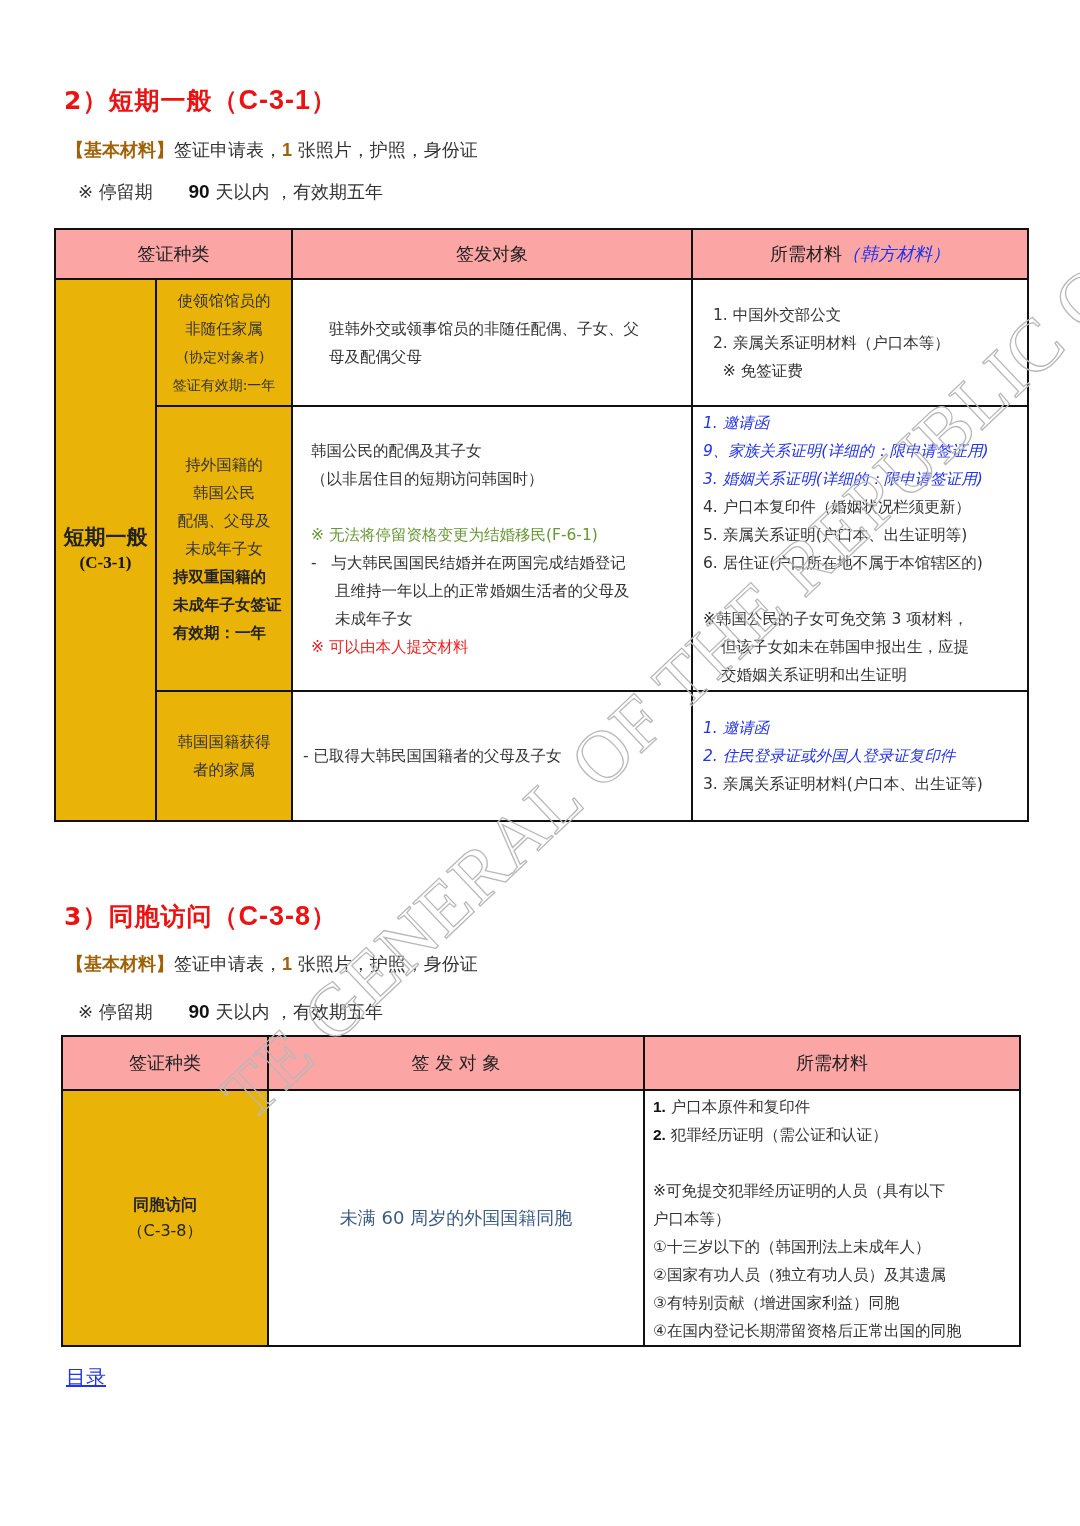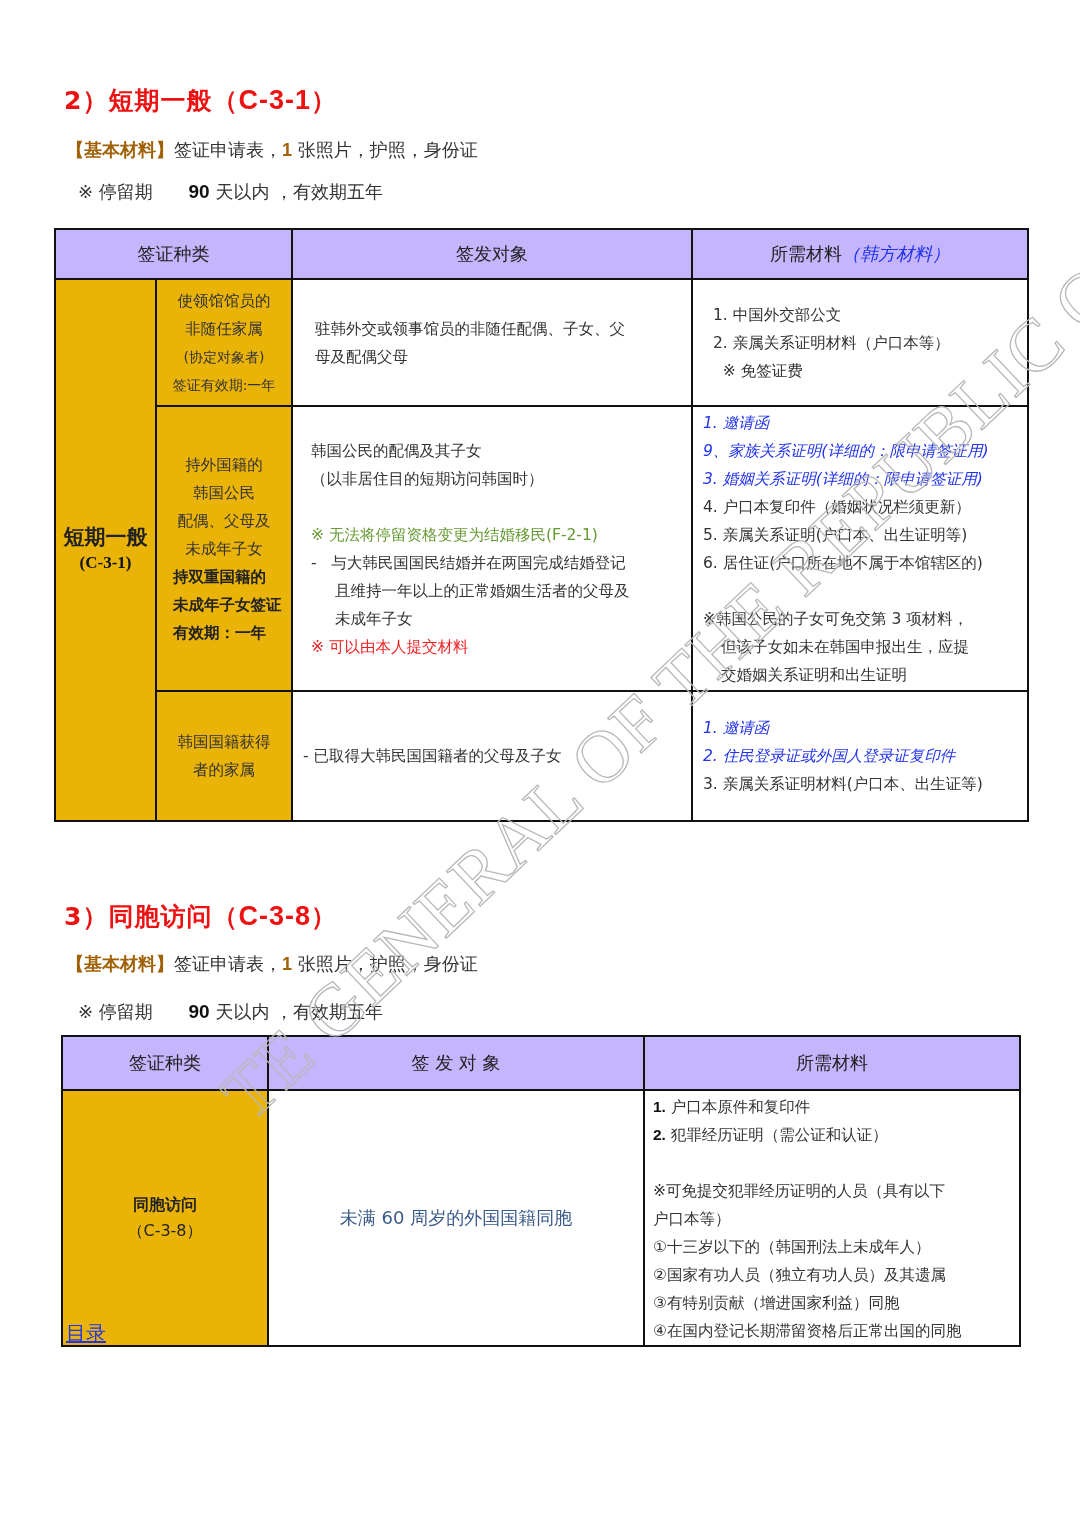--- a/index.html
+++ b/index.html
@@ -8,21 +8,21 @@
   .abs { position:absolute; }
   .sec-title { color:#ee1111; font-size:25px; font-weight:bold; letter-spacing:1px; }
   .sec-title .code { font-family:"Liberation Sans",sans-serif; font-weight:bold; font-size:27px; }
   .basic { font-size:18px; color:#333; }
   .basic b { font-weight:bold; color:#a16207; }
   .note { font-size:18px; color:#333; }
   .note b { font-family:"Liberation Sans",sans-serif; font-weight:bold; font-size:19px; color:#111;margin-left:30px; }
 
   table.visa { position:absolute; border-collapse:collapse; table-layout:fixed; }
   table.visa td, table.visa th { border:2px solid #111; padding:0; vertical-align:middle; }
-  table.visa th { background:#c4b5fd; font-weight:normal; font-size:18px; color:#222; }
+  table.visa th { background:#fca5a5; font-weight:normal; font-size:18px; color:#222; }
   .cyan { background:#eab308; }
   .ctr { text-align:center; }
   .cell-text { font-size:15.5px; line-height:28px; color:#333; }
   .blue-it { color:#2233ee; font-style:italic; }
   .green { color:#669933; }
   .red { color:#ee2222; }
   .bold-dark { font-weight:bold; color:#222; }
   .serif-bold { font-family:"Liberation Serif","DejaVu Serif",serif; font-weight:bold; font-size:17px; color:#111; }
 
   .toc-link { color:#2233ee; text-decoration:underline; font-size:20px; }
@@ -65,21 +65,21 @@
     <td rowspan="3" class="cyan ctr">
       <div class="bold-dark" style="font-size:21px; line-height:26px;">短期一般</div>
       <div class="serif-bold" style="line-height:26px;">(C-3-1)</div>
     </td>
     <td class="cyan ctr cell-text">
       <div>使领馆馆员的</div>
       <div>非随任家属</div>
       <div style="font-size:14px;">(协定对象者)</div>
       <div style="font-size:14px;">签证有效期:一年</div>
     </td>
-    <td class="cell-text" style="padding-left:22px;">
+    <td class="cell-text" style="padding-left:36px;">
       <div>驻韩外交或领事馆员的非随任配偶、子女、父</div>
       <div>母及配偶父母</div>
     </td>
     <td class="cell-text" style="padding-left:20px;">
       <div>1. 中国外交部公文</div>
       <div>2. 亲属关系证明材料（户口本等）</div>
       <div style="white-space:pre;">  ※ 免签证费</div>
     </td>
   </tr>
   <tr style="height:285px;">
@@ -91,21 +91,21 @@
       <div style="text-align:left; padding-left:16px; margin-top:0;" class="bold-dark">
         <div>持双重国籍的</div>
         <div>未成年子女签证</div>
         <div>有效期：一年</div>
       </div>
     </td>
     <td class="cell-text" style="padding-left:18px;">
       <div>韩国公民的配偶及其子女</div>
       <div>（以非居住目的短期访问韩国时）</div>
       <div style="height:28px;"></div>
-      <div class="green">※ 无法将停留资格变更为结婚移民(F-2-1)</div>
+      <div class="green">※ 无法将停留资格变更为结婚移民(F-6-1)</div>
       <div style="white-space:pre;">-   与大韩民国国民结婚并在两国完成结婚登记</div>
       <div style="padding-left:24px;">且维持一年以上的正常婚姻生活者的父母及</div>
       <div style="padding-left:24px;">未成年子女</div>
       <div class="red">※ 可以由本人提交材料</div>
     </td>
     <td class="cell-text" style="padding-left:10px;">
       <div class="blue-it">1.  邀请函</div>
       <div class="blue-it">9、家族关系证明(详细的：限申请签证用)</div>
       <div class="blue-it">3.  婚姻关系证明(详细的：限申请签证用)</div>
       <div>4. 户口本复印件（婚姻状况栏须更新）</div>
@@ -170,15 +170,15 @@
       <div>户口本等）</div>
       <div>①十三岁以下的（韩国刑法上未成年人）</div>
       <div>②国家有功人员（独立有功人员）及其遗属</div>
       <div>③有特别贡献（增进国家利益）同胞</div>
       <div>④在国内登记长期滞留资格后正常出国的同胞</div>
     </td>
   </tr>
 </tbody>
   </table>
 
-<a class="abs toc-link" style="left:66px; top:1320px;" href="#">目录</a>
+<a class="abs toc-link" style="left:66px; top:1364px;" href="#">目录</a>
 
 <div class="watermark" style="left:205px; top:1075px;">TE GENERAL OF THE REPUBLIC OF KOREA</div>
 
 </body></html>

